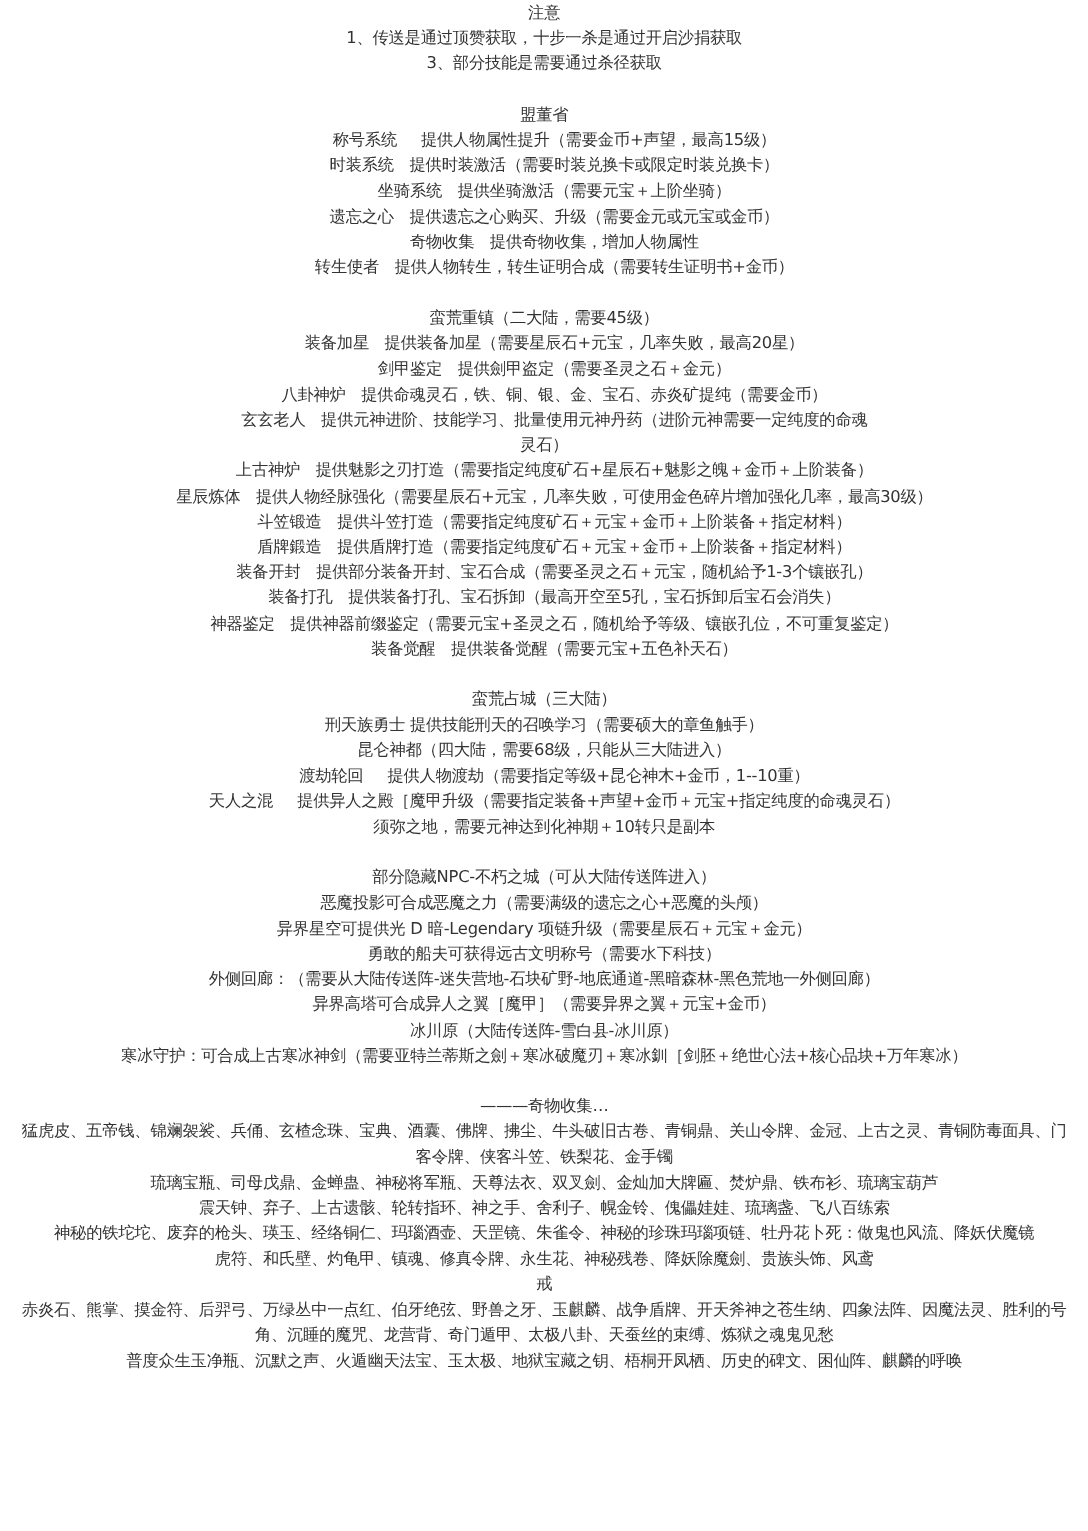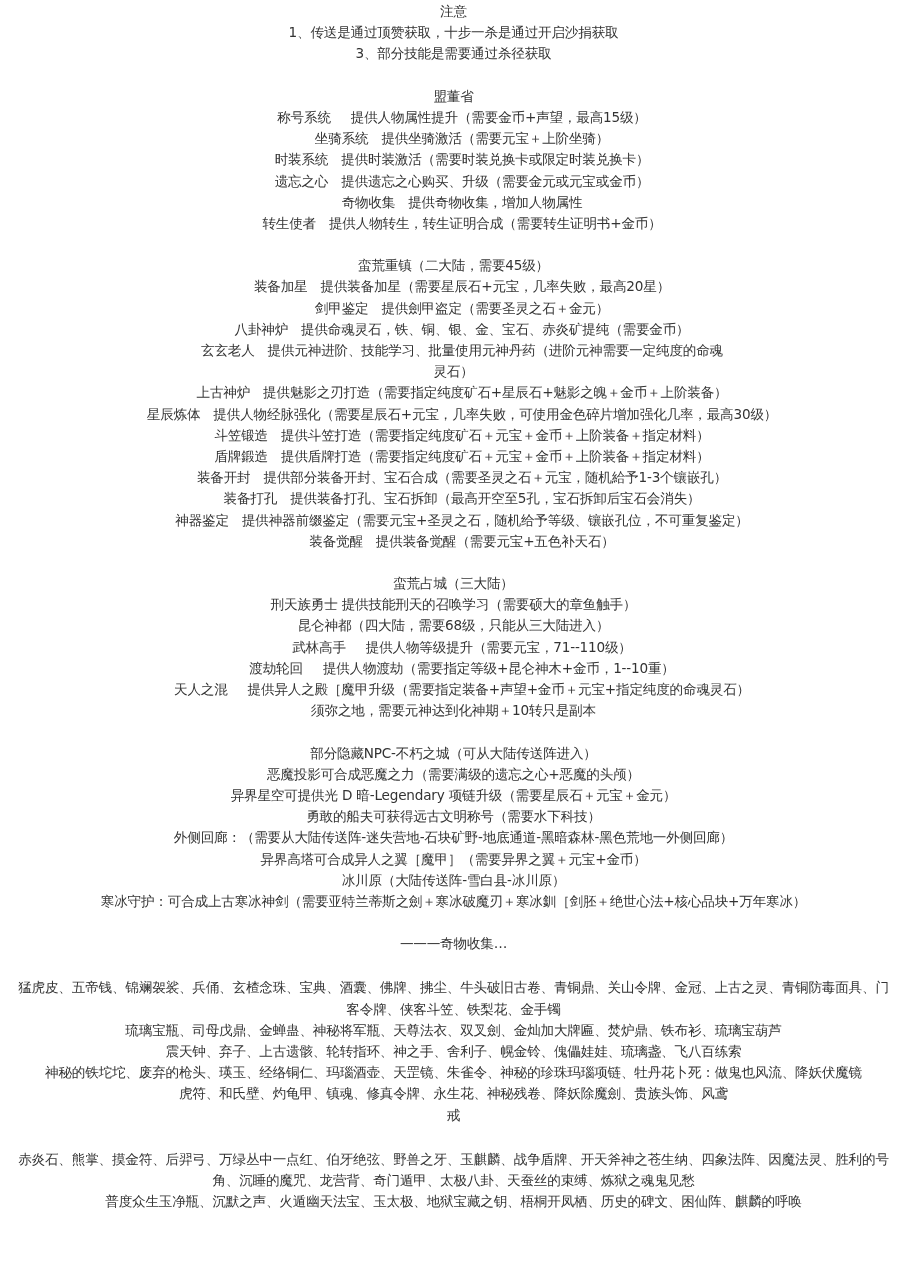--- a/index.html
+++ b/index.html
@@ -22,21 +22,20 @@
     }
     .line {
       height: 21.2px;
       line-height: 21.2px;
       white-space: nowrap;
       letter-spacing: -0.2px;
     }
     .line.wrap {
       white-space: normal;
       height: auto;
-      margin-top: 23px;
     }
     .blank {
       height: 21.2px;
     }
     .entry .name {
       display: inline-block;
       margin-left: 17px;
     }
     .entry .gap {
       display: inline-block;
@@ -61,24 +60,24 @@
     <div class="line">3、部分技能是需要通过杀径获取</div>
   </div>
   <div class="blank"></div>
 
   <div class="section">
     <div class="line">盟董省</div>
     <div class="line entry">
       <span class="name">称号系统</span><span class="gap wide"></span><span>提供人物属性提升（需要金币+声望，最高15级）</span>
     </div>
     <div class="line entry">
-      <span class="name">坐骑系统</span><span class="gap"></span><span>提供坐骑激活（需要元宝＋上阶坐骑）</span>
+      <span class="name">时装系统</span><span class="gap"></span><span>提供时装激活（需要时装兑换卡或限定时装兑换卡）</span>
     </div>
     <div class="line entry">
-      <span class="name">时装系统</span><span class="gap"></span><span>提供时装激活（需要时装兑换卡或限定时装兑换卡）</span>
+      <span class="name">坐骑系统</span><span class="gap"></span><span>提供坐骑激活（需要元宝＋上阶坐骑）</span>
     </div>
     <div class="line entry">
       <span class="name">遗忘之心</span><span class="gap"></span><span>提供遗忘之心购买、升级（需要金元或元宝或金币）</span>
     </div>
     <div class="line entry">
       <span class="name">奇物收集</span><span class="gap"></span><span>提供奇物收集，增加人物属性</span>
     </div>
     <div class="line entry">
       <span class="name">转生使者</span><span class="gap"></span><span>提供人物转生，转生证明合成（需要转生证明书+金币）</span>
     </div>
@@ -125,23 +124,20 @@
       <span class="name">装备觉醒</span><span class="gap"></span><span>提供装备觉醒（需要元宝+五色补天石）</span>
     </div>
   </div>
   <div class="blank"></div>
 
   <div class="section">
     <div class="line">蛮荒占城（三大陆）</div>
     <div class="line">刑天族勇士 提供技能刑天的召唤学习（需要硕大的章鱼触手）</div>
     <div class="line">昆仑神都（四大陆，需要68级，只能从三大陆进入）</div>
     <div class="line entry">
-      <span class="name">武林高手</span><span class="gap wide"></span><span>提供人物等级提升（需要元宝，71--110级）</span>
-    </div>
-    <div class="line entry">
       <span class="name">渡劫轮回</span><span class="gap wide"></span><span>提供人物渡劫（需要指定等级+昆仑神木+金币，1--10重）</span>
     </div>
     <div class="line entry">
       <span class="name">天人之混</span><span class="gap wide"></span><span>提供异人之殿［魔甲升级（需要指定装备+声望+金币＋元宝+指定纯度的命魂灵石）</span>
     </div>
     <div class="line">须弥之地，需要元神达到化神期＋10转只是副本</div>
   </div>
   <div class="blank"></div>
 
   <div class="section">

